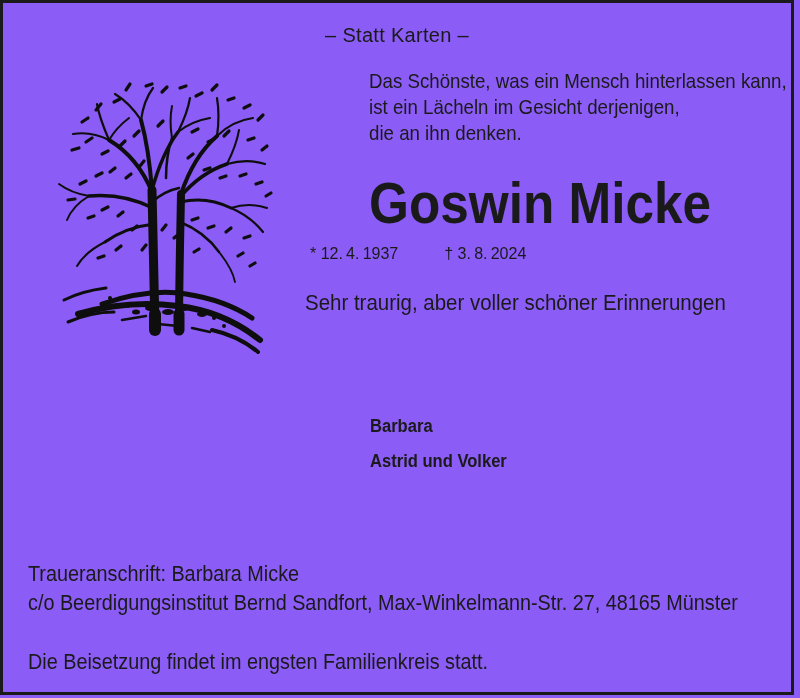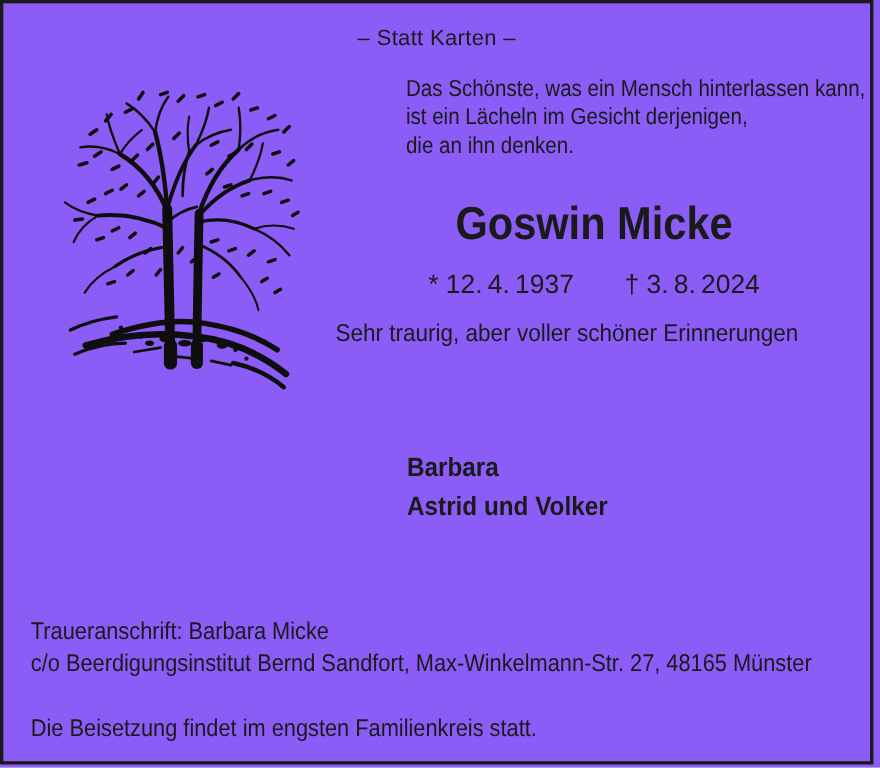--- a/index.html
+++ b/index.html
@@ -41,43 +41,43 @@
   }
   .narrow { display: inline-block; transform: scaleX(0.89); transform-origin: 0 0; white-space: nowrap; }
   .narrow93 { display: inline-block; transform: scaleX(0.93); transform-origin: 0 0; white-space: nowrap; }
   .narrow92 { display: inline-block; transform: scaleX(0.92); transform-origin: 0 0; white-space: nowrap; }
   .narrow90 { display: inline-block; transform: scaleX(0.90); transform-origin: 0 0; white-space: nowrap; }
   .deceased-name {
     position: absolute;
     left: 310px; top: 181px;
     width: 460px;
     text-align: center;
-    font-size: 42px;
+    font-size: 57px;
     font-weight: 700;
     line-height: 44px;
   }
   .deceased-name .inner { display: inline-block; transform: scaleX(0.90); transform-origin: 50% 50%; white-space: nowrap; }
   .dates {
     position: absolute;
     left: 310px; top: 245px;
     width: 460px;
-    text-align: center;
-    font-size: 24px;
+    text-align: left;
+    font-size: 16px;
   }
   .dates .birth { margin-right: 46px; }
   .farewell {
     position: absolute;
     left: 305px; top: 288px;
     font-size: 22px;
     line-height: 30px;
   }
   .mourners {
     position: absolute;
     left: 370px; top: 409px;
-    font-size: 24px;
+    font-size: 18px;
     font-weight: 700;
     line-height: 34.5px;
   }
   .address {
     position: absolute;
     left: 28px; top: 560px;
     font-size: 22px;
     line-height: 28.5px;
   }
   .funeral-note {

